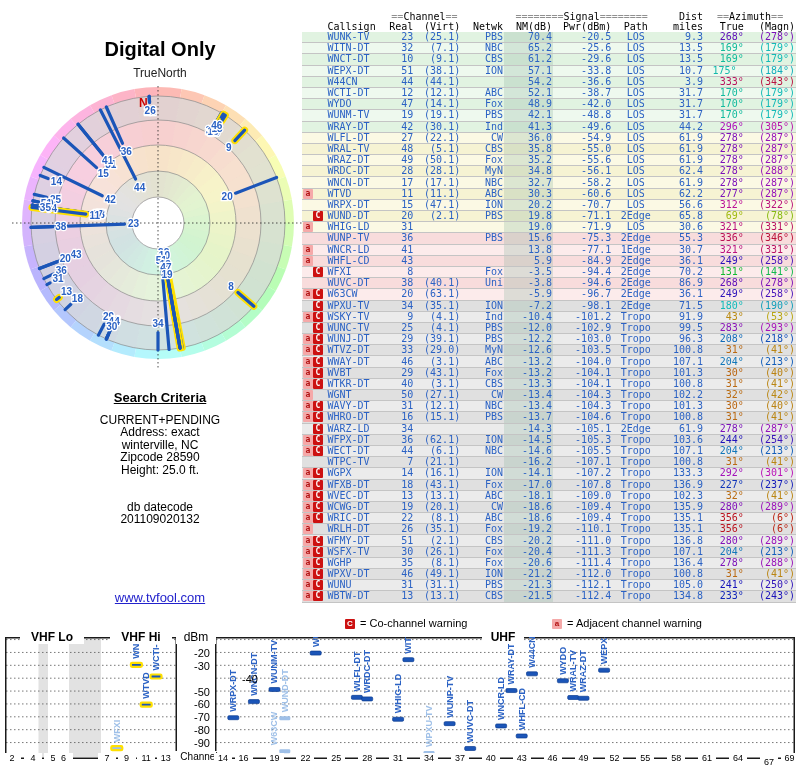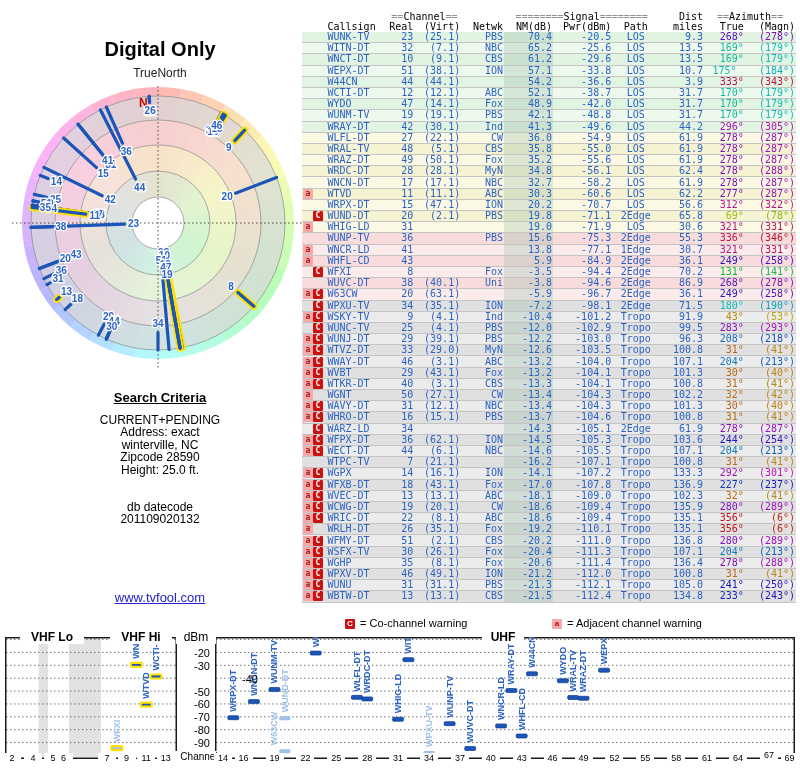--- a/index.html
+++ b/index.html
@@ -1241,17 +1241,17 @@
       <div class="ticklab" style="left: 450.9px; top: 141px;">37</div>
       <div class="ticklab" style="left: 481.8px; top: 141px;">40</div>
       <div class="ticklab" style="left: 512.7px; top: 141px;">43</div>
       <div class="ticklab" style="left: 543.6px; top: 141px;">46</div>
       <div class="ticklab" style="left: 574.5px; top: 141px;">49</div>
       <div class="ticklab" style="left: 605.4px; top: 141px;">52</div>
       <div class="ticklab" style="left: 636.3px; top: 141px;">55</div>
       <div class="ticklab" style="left: 667.2px; top: 141px;">58</div>
       <div class="ticklab" style="left: 698.1px; top: 141px;">61</div>
       <div class="ticklab" style="left: 729px; top: 141px;">64</div>
-      <div class="ticklab" style="left: 759.9px; top: 138px;">67</div>
+      <div class="ticklab" style="left: 759.9px; top: 145px;">67</div>
       <div class="ticklab" style="left: 780.5px; top: 141px;">69</div>
     </div>
 
 </div>
 
 </body></html>

